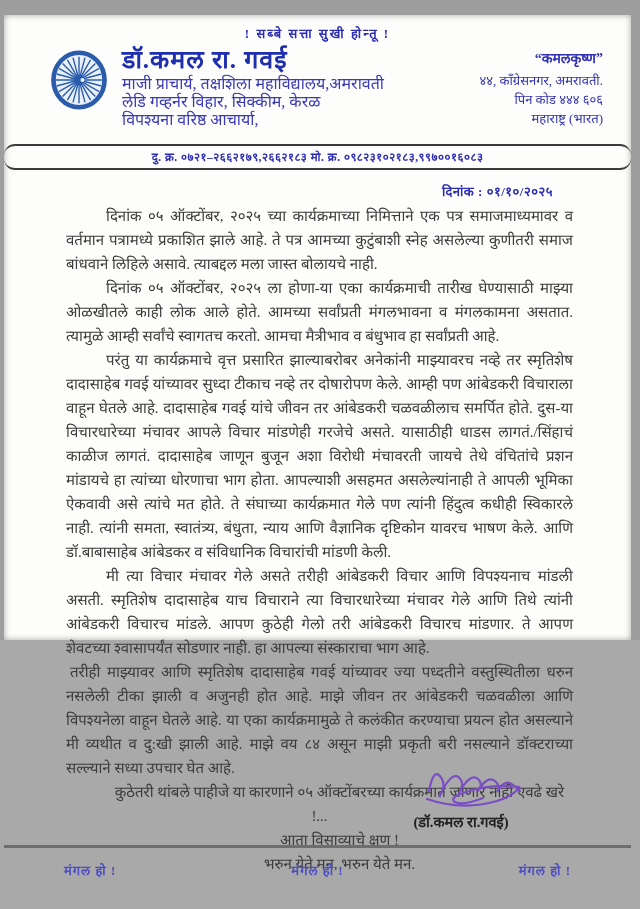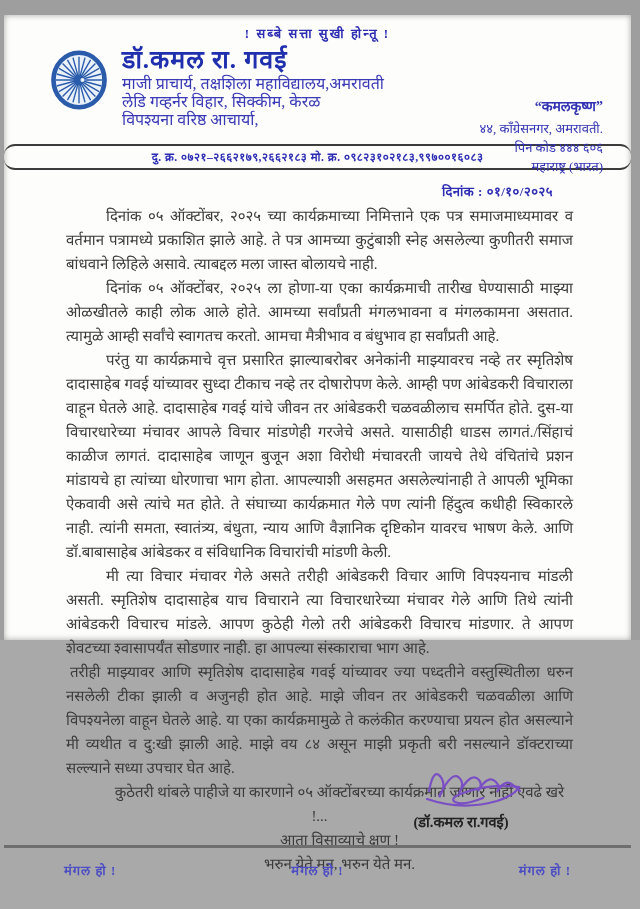--- a/index.html
+++ b/index.html
@@ -18,21 +18,21 @@
   .slogan{
     text-align:center;margin-top:9px;
     color:#2d2db4;font-weight:bold;font-size:13px;letter-spacing:2px;
   }
   .head-row{position:relative;height:96px;margin-top:4px;}
   .chakra{position:absolute;left:46px;top:2px;width:58px;height:64px;}
   .name-block{position:absolute;left:118px;top:0;}
   .sender-name{color:#1f2fae;font-weight:bold;font-size:25px;line-height:1.1;letter-spacing:1px;}
   .sender-title{color:#3a3ab6;font-size:16px;line-height:16px;margin-top:2px;}
   .addr-block{position:absolute;right:28px;top:2px;text-align:right;color:#3232b4;}
-  .house-name{font-weight:bold;font-size:14px;margin-bottom:4px;margin-top:48px;}
+  .house-name{font-weight:bold;font-size:14px;margin-bottom:4px;}
   .addr-line{font-size:13px;line-height:19px;}
   .phone-bar{
     margin-top:2px;border-top:2px solid #3c3c3c;border-bottom:2px solid #3c3c3c;
     padding:3px 0 4px 0;text-align:center;
     color:#2d2db4;font-weight:bold;font-size:11.5px;letter-spacing:.5px;border-radius:11px;
   }
   
   .date-line{
     text-align:right;margin:12px 78px 4px 0;
     color:#2d2db4;font-size:13px;font-weight:bold;letter-spacing:.5px;padding-left:36px;

